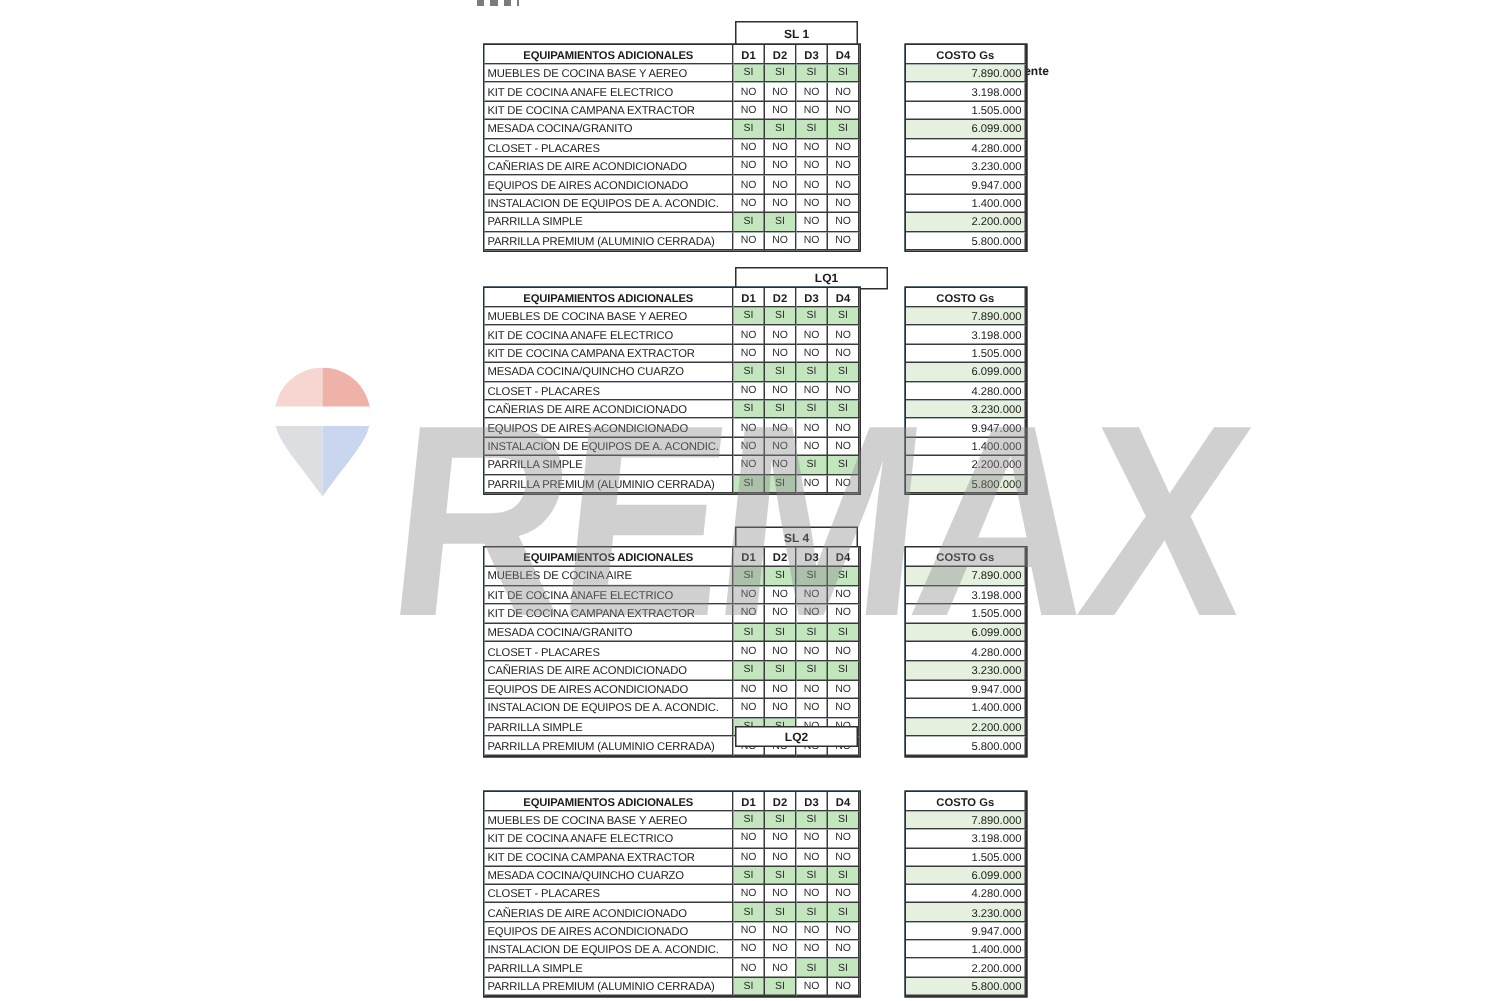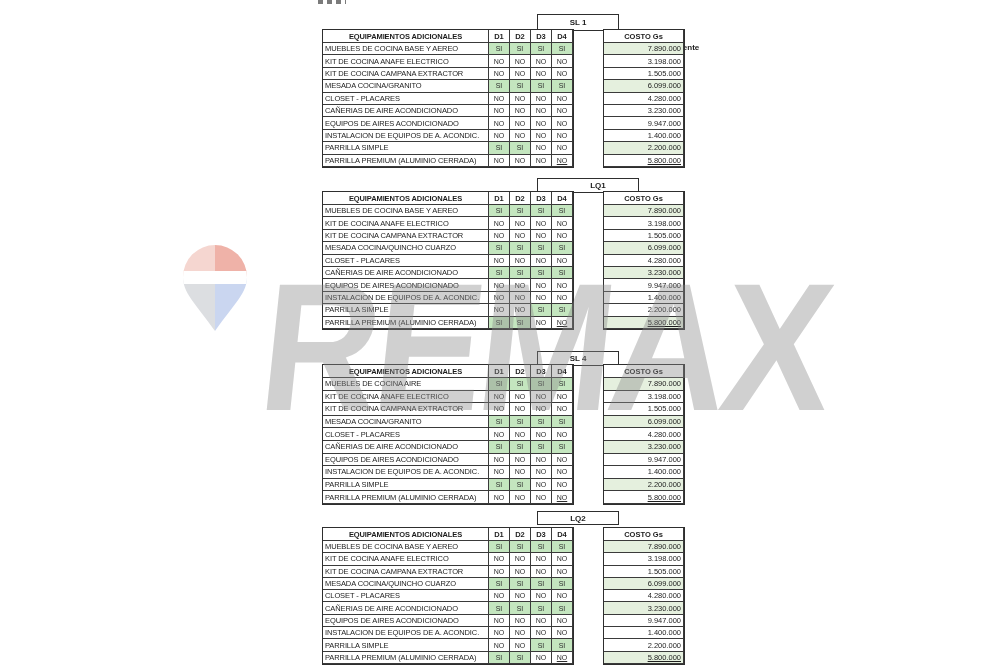--- a/index.html
+++ b/index.html
@@ -1,23 +1,23 @@
 <!DOCTYPE html>
 <html><head>
 <meta charset="utf-8">
 <style>
   html,body{margin:0;padding:0;}
   body{width:1000px;height:667px;position:relative;background:#ffffff;overflow:hidden;
        font-family:"Liberation Sans", sans-serif;color:#1c1c1c;}
   .gbox{position:absolute;border:1.5px solid #2e2e2e;background:#fff;font-weight:bold;
-        font-size:8px;display:flex;align-items:center;justify-content:center;z-index:1;margin-left:47px;}
+        font-size:8px;display:flex;align-items:center;justify-content:center;z-index:1;}
   .tgrid{position:absolute;display:grid;border:1.5px solid #2e2e2e;background:#0c4a6e;z-index:1;}
   .cell{border-right:1px solid #3a3a3a;border-bottom:1px solid #3a3a3a;background:#fff;
         font-size:7.5px;overflow:hidden;white-space:nowrap;display:flex;align-items:center;}
-  .cell:last-child{border-bottom-width:1px;text-decoration:underline;}
+  .cell:last-child{border-bottom-width:1px;}
   .lab{padding-left:2px;letter-spacing:-0.1px;}
   .hdr{font-weight:bold;justify-content:center;padding-left:0;}
   .opt{justify-content:center;font-size:7px;color:#2c2c2c;}
   .opt.si{background:#c4e6bf;}
   .cost{justify-content:flex-end;padding-right:2px;}
   .cost.green{background:#e5f0de;}
   .costos-lab{position:absolute;font-weight:bold;font-size:8px;z-index:1;margin-top:30px;}
   #watermark{position:absolute;z-index:5;pointer-events:none;left:0;top:0;width:1000px;height:667px;}
   #wm-text{position:absolute;left:272px;top:256px;font-size:182px;line-height:1;font-weight:bold;
            letter-spacing:-6px;color:rgba(138,138,138,0.40);
@@ -241,21 +241,21 @@
       <div class="cell cost">3.198.000</div>
       <div class="cell cost">1.505.000</div>
       <div class="cell cost green">6.099.000</div>
       <div class="cell cost">4.280.000</div>
       <div class="cell cost green">3.230.000</div>
       <div class="cell cost">9.947.000</div>
       <div class="cell cost">1.400.000</div>
       <div class="cell cost green">2.200.000</div>
       <div class="cell cost">5.800.000</div>
     </div>
-    <div class="gbox" style="left: 490px; top: 511px; width: 80px; height: 12px;">LQ2</div>
+    <div class="gbox" style="left: 490px; top: 484px; width: 80px; height: 12px;">LQ2</div>
     <div class="tgrid" style="left: 322px; top: 527px; grid-template-columns: 166px repeat(4, 21px); grid-template-rows: 13px repeat(10, 12.3px);">
       <div class="cell lab hdr">EQUIPAMIENTOS ADICIONALES</div>
       <div class="cell hdr">D1</div>
       <div class="cell hdr">D2</div>
       <div class="cell hdr">D3</div>
       <div class="cell hdr">D4</div>
       <div class="cell lab">MUEBLES DE COCINA BASE Y AEREO</div>
       <div class="cell opt si">SI</div>
       <div class="cell opt si">SI</div>
       <div class="cell opt si">SI</div>

